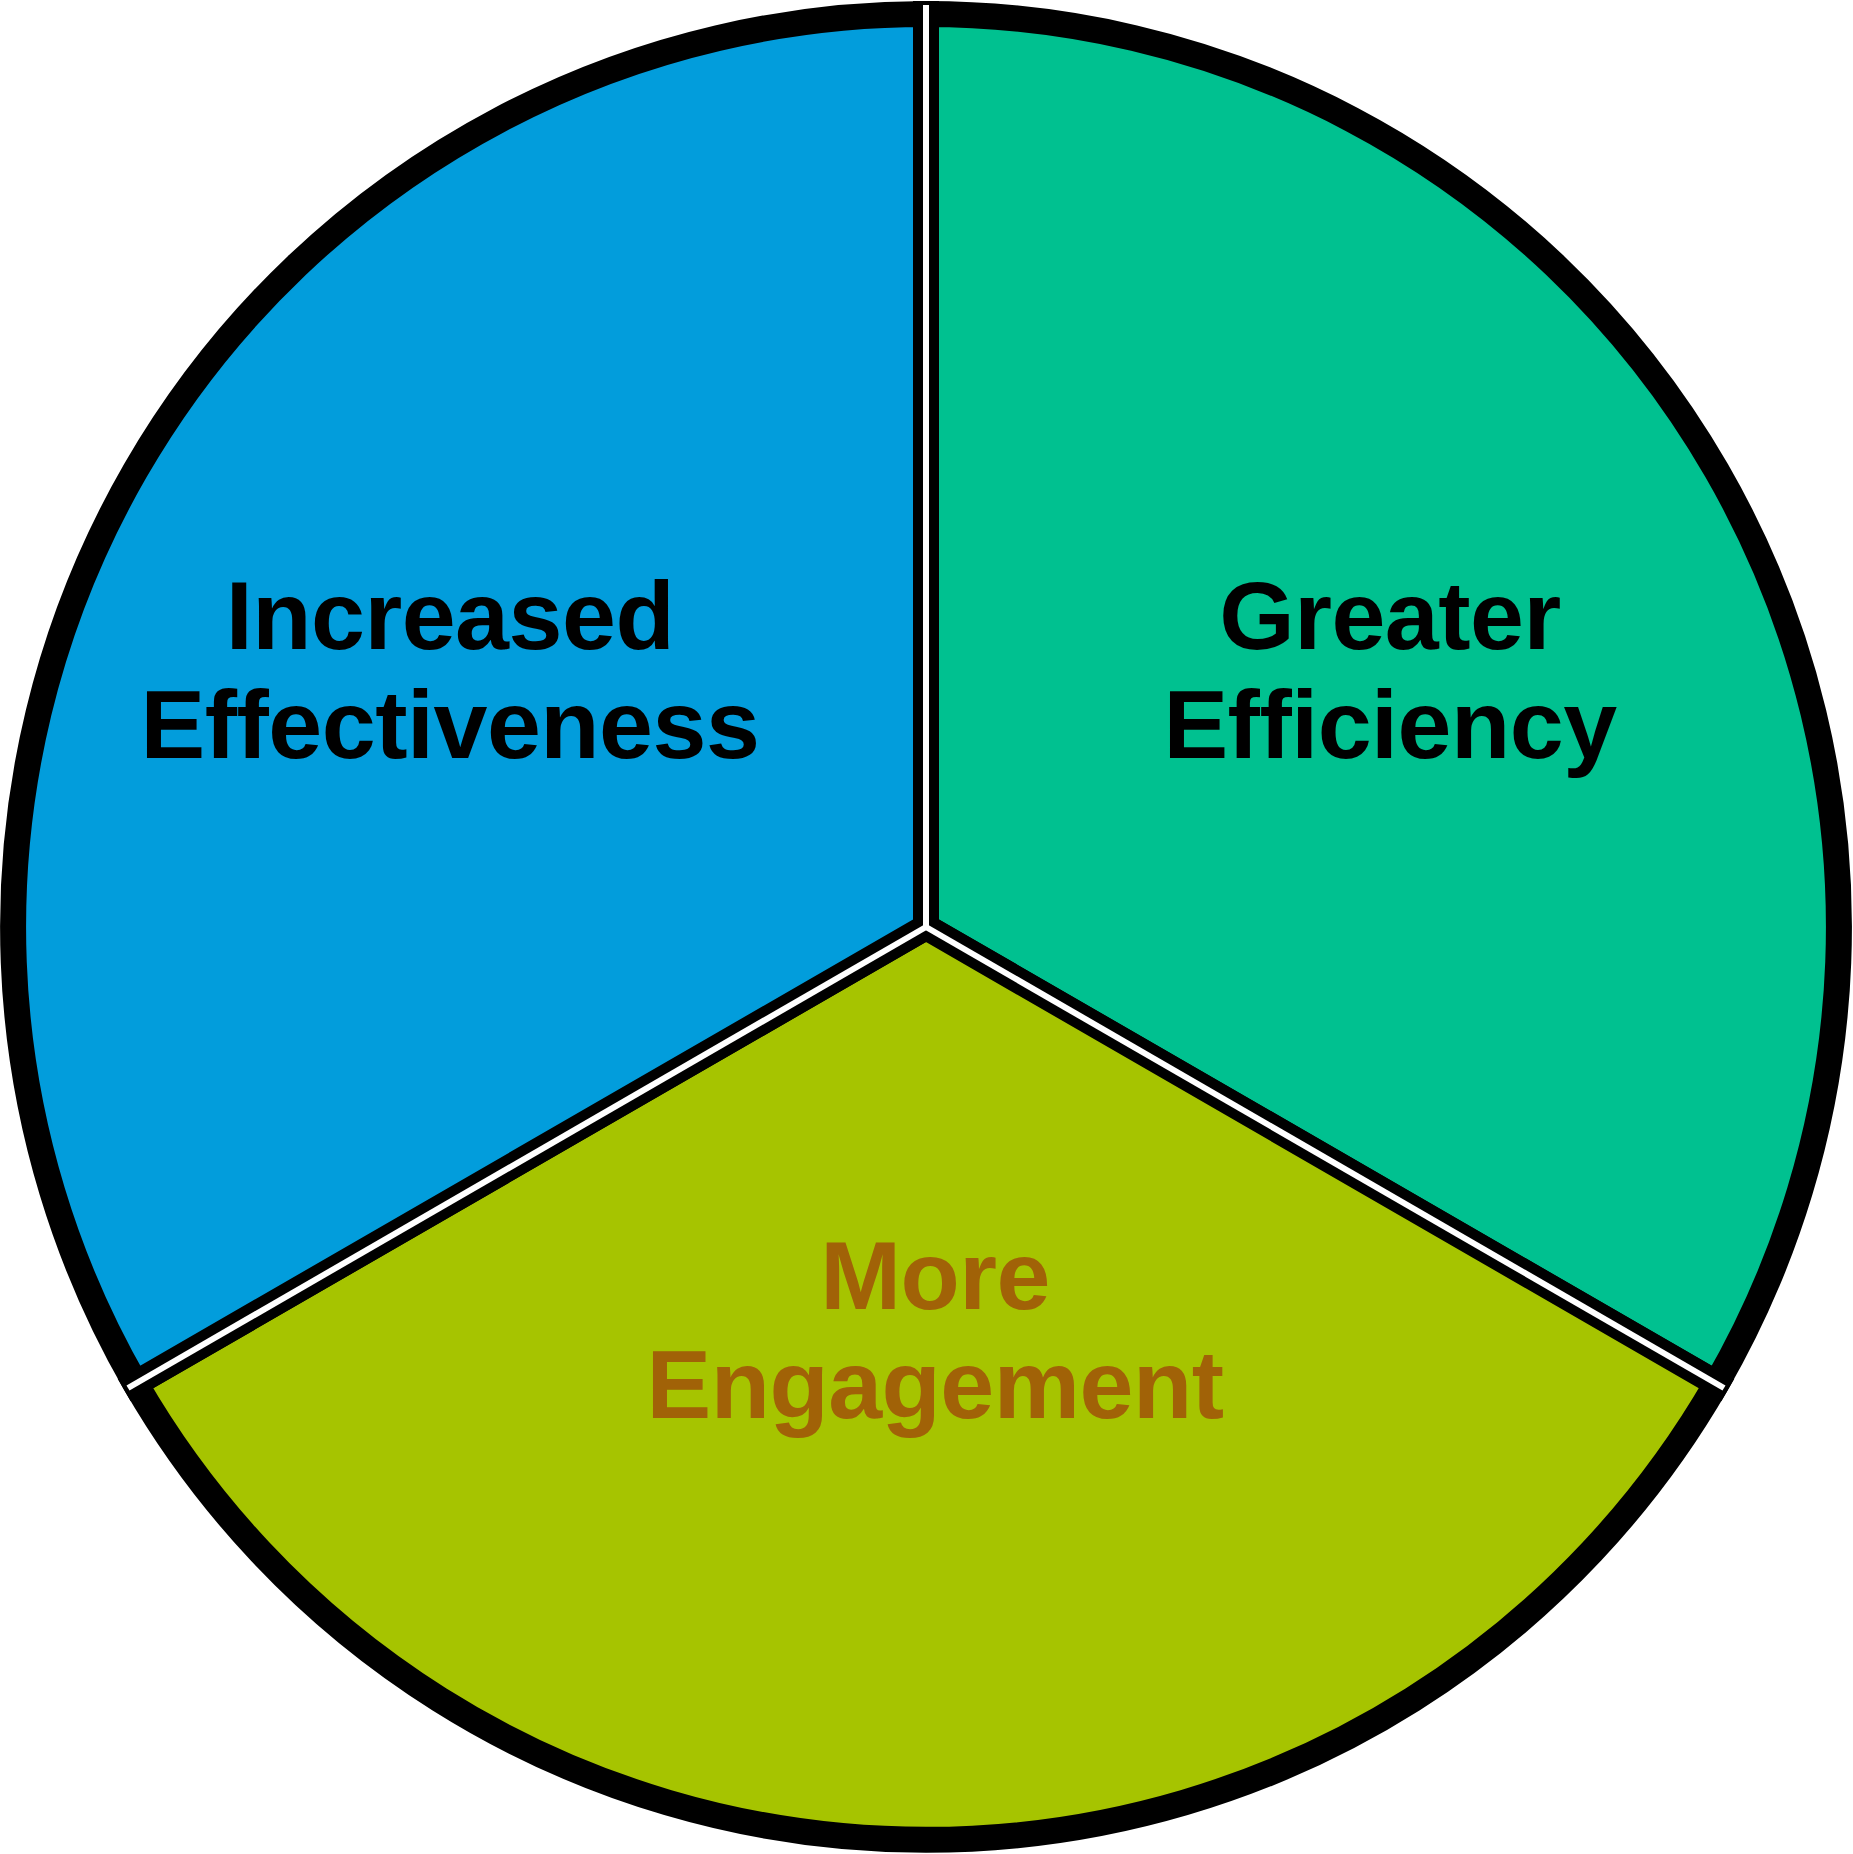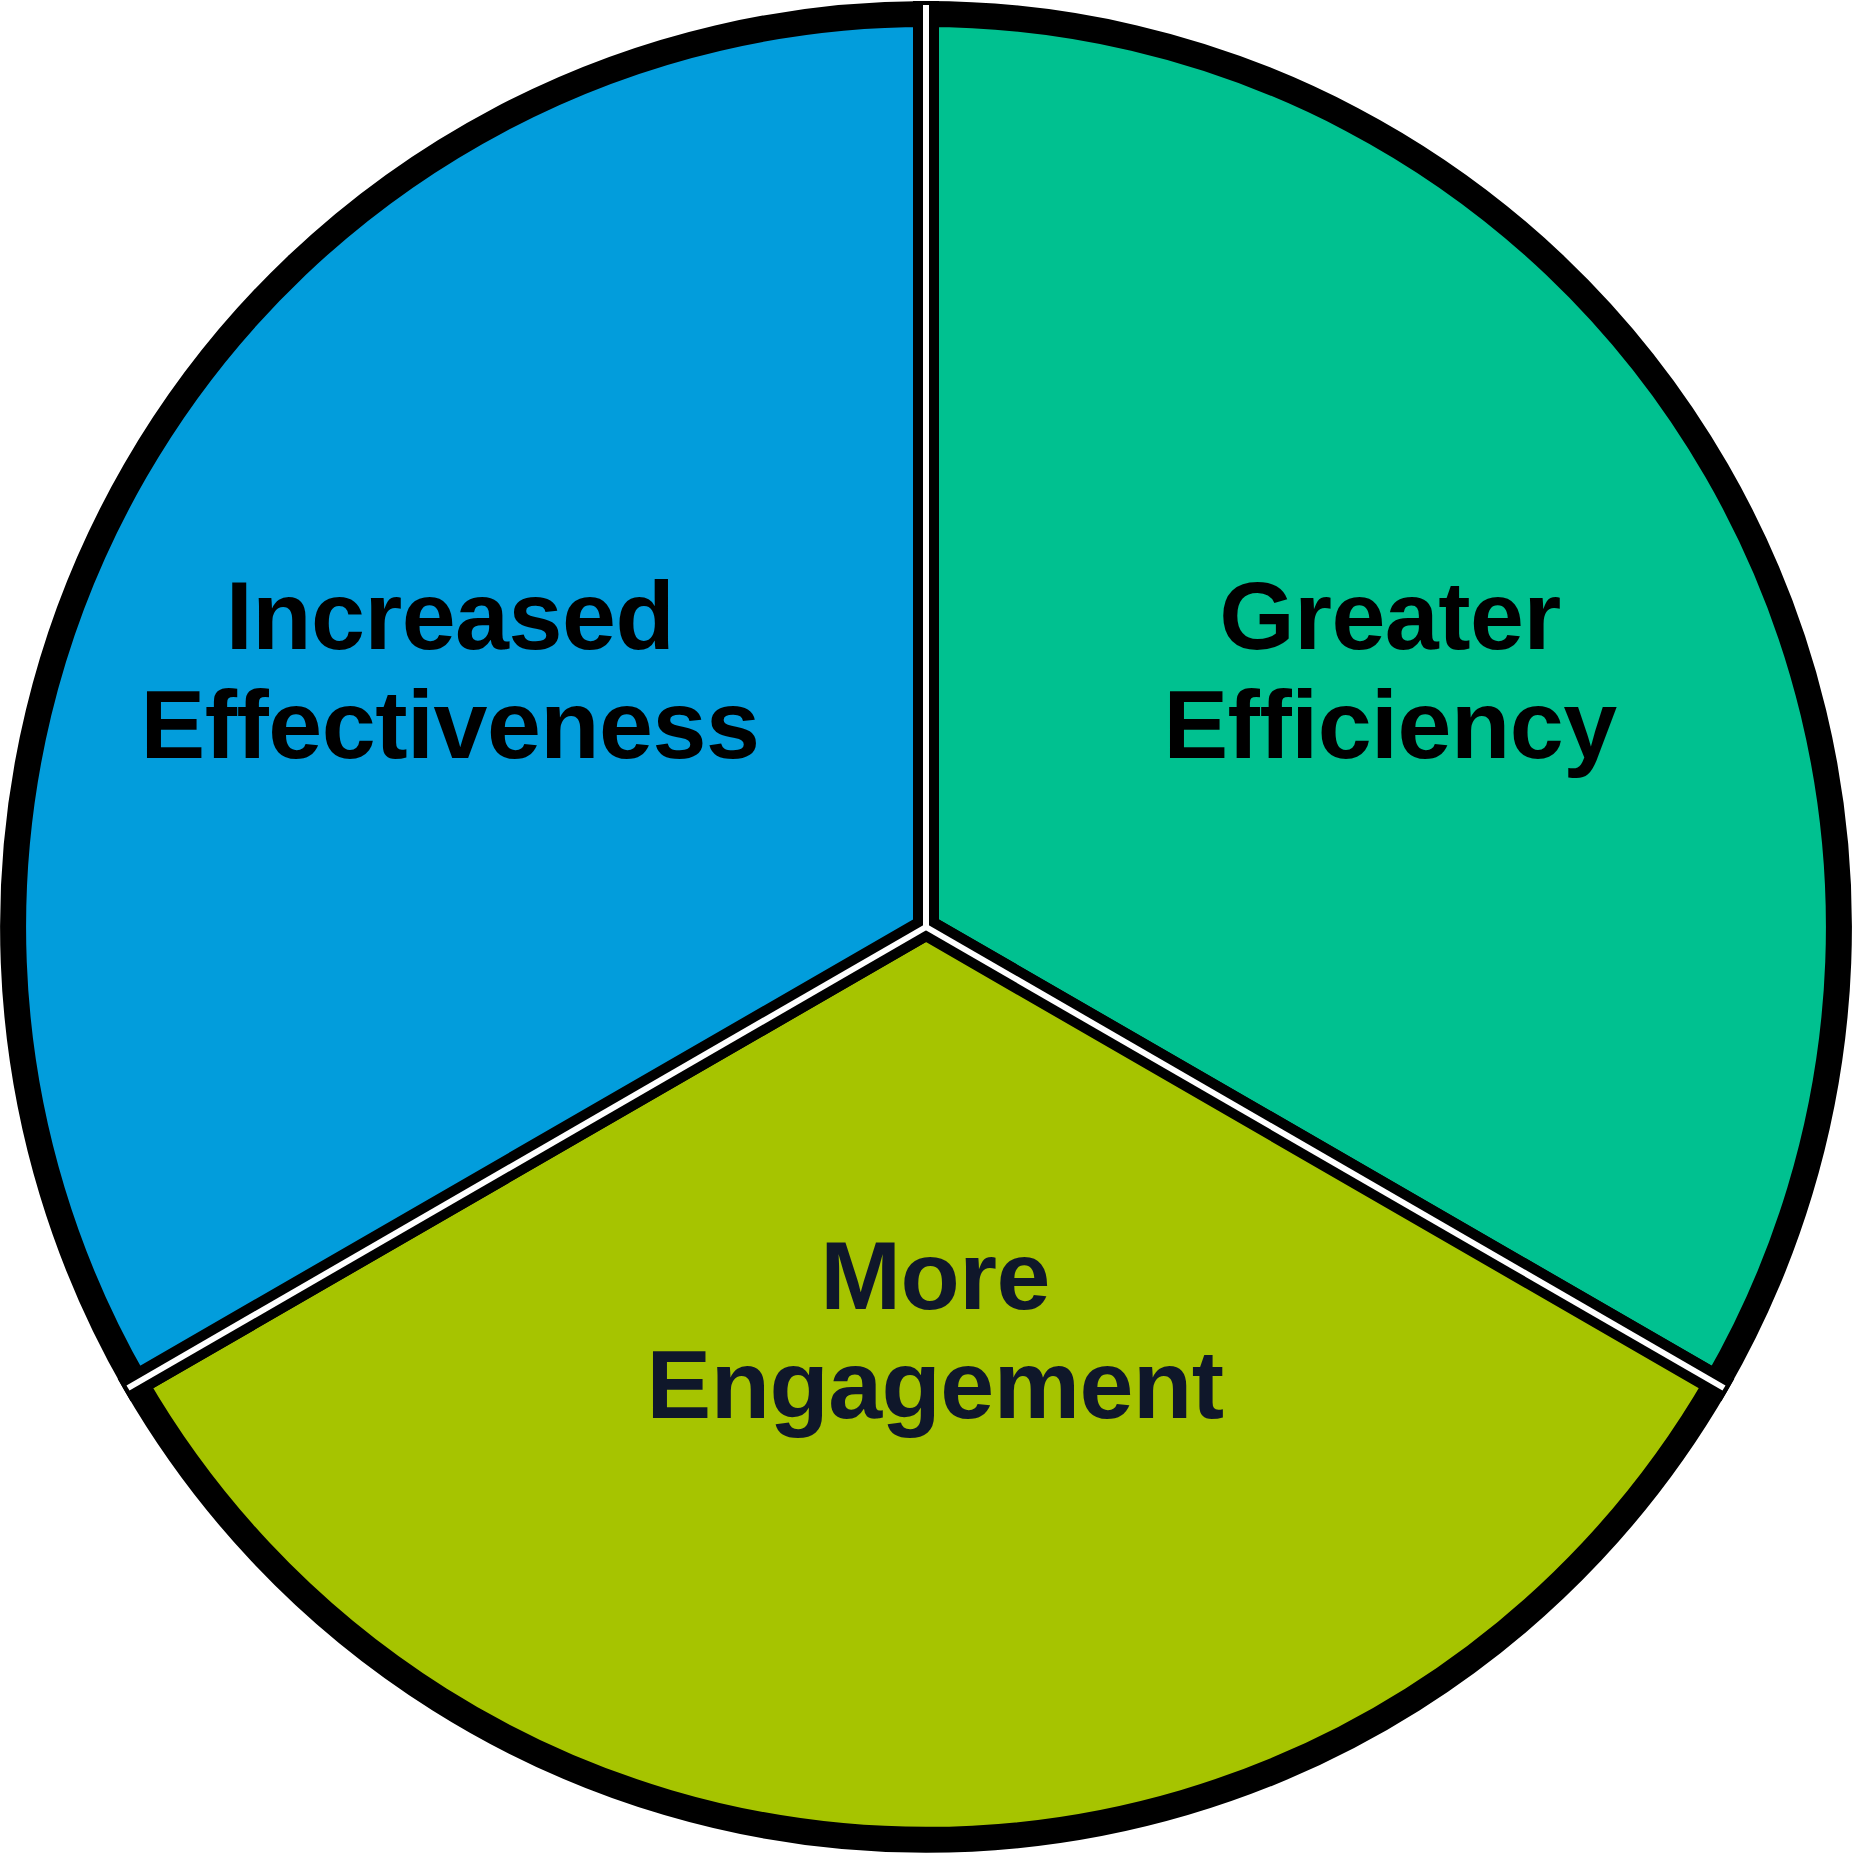--- a/index.html
+++ b/index.html
@@ -78,16 +78,16 @@
       <line x1="926" y1="927" x2="128" y2="1388" stroke="#FFFFFF"></line>
     </g>
   </svg>
 
   <div class="slice-label" id="label-increased-effectiveness" style="color: rgb(0, 0, 0);">Increased
 Effectiveness</div>
 
   <div class="slice-label" id="label-greater-efficiency" style="color: rgb(0, 0, 0);">Greater
 Efficiency</div>
 
-  <div class="slice-label" id="label-more-engagement" style="color: #0f172a;">More
+  <div class="slice-label" id="label-more-engagement" style="color: #a16207;">More
 Engagement</div>
 
 </div>
 
 </body></html>

